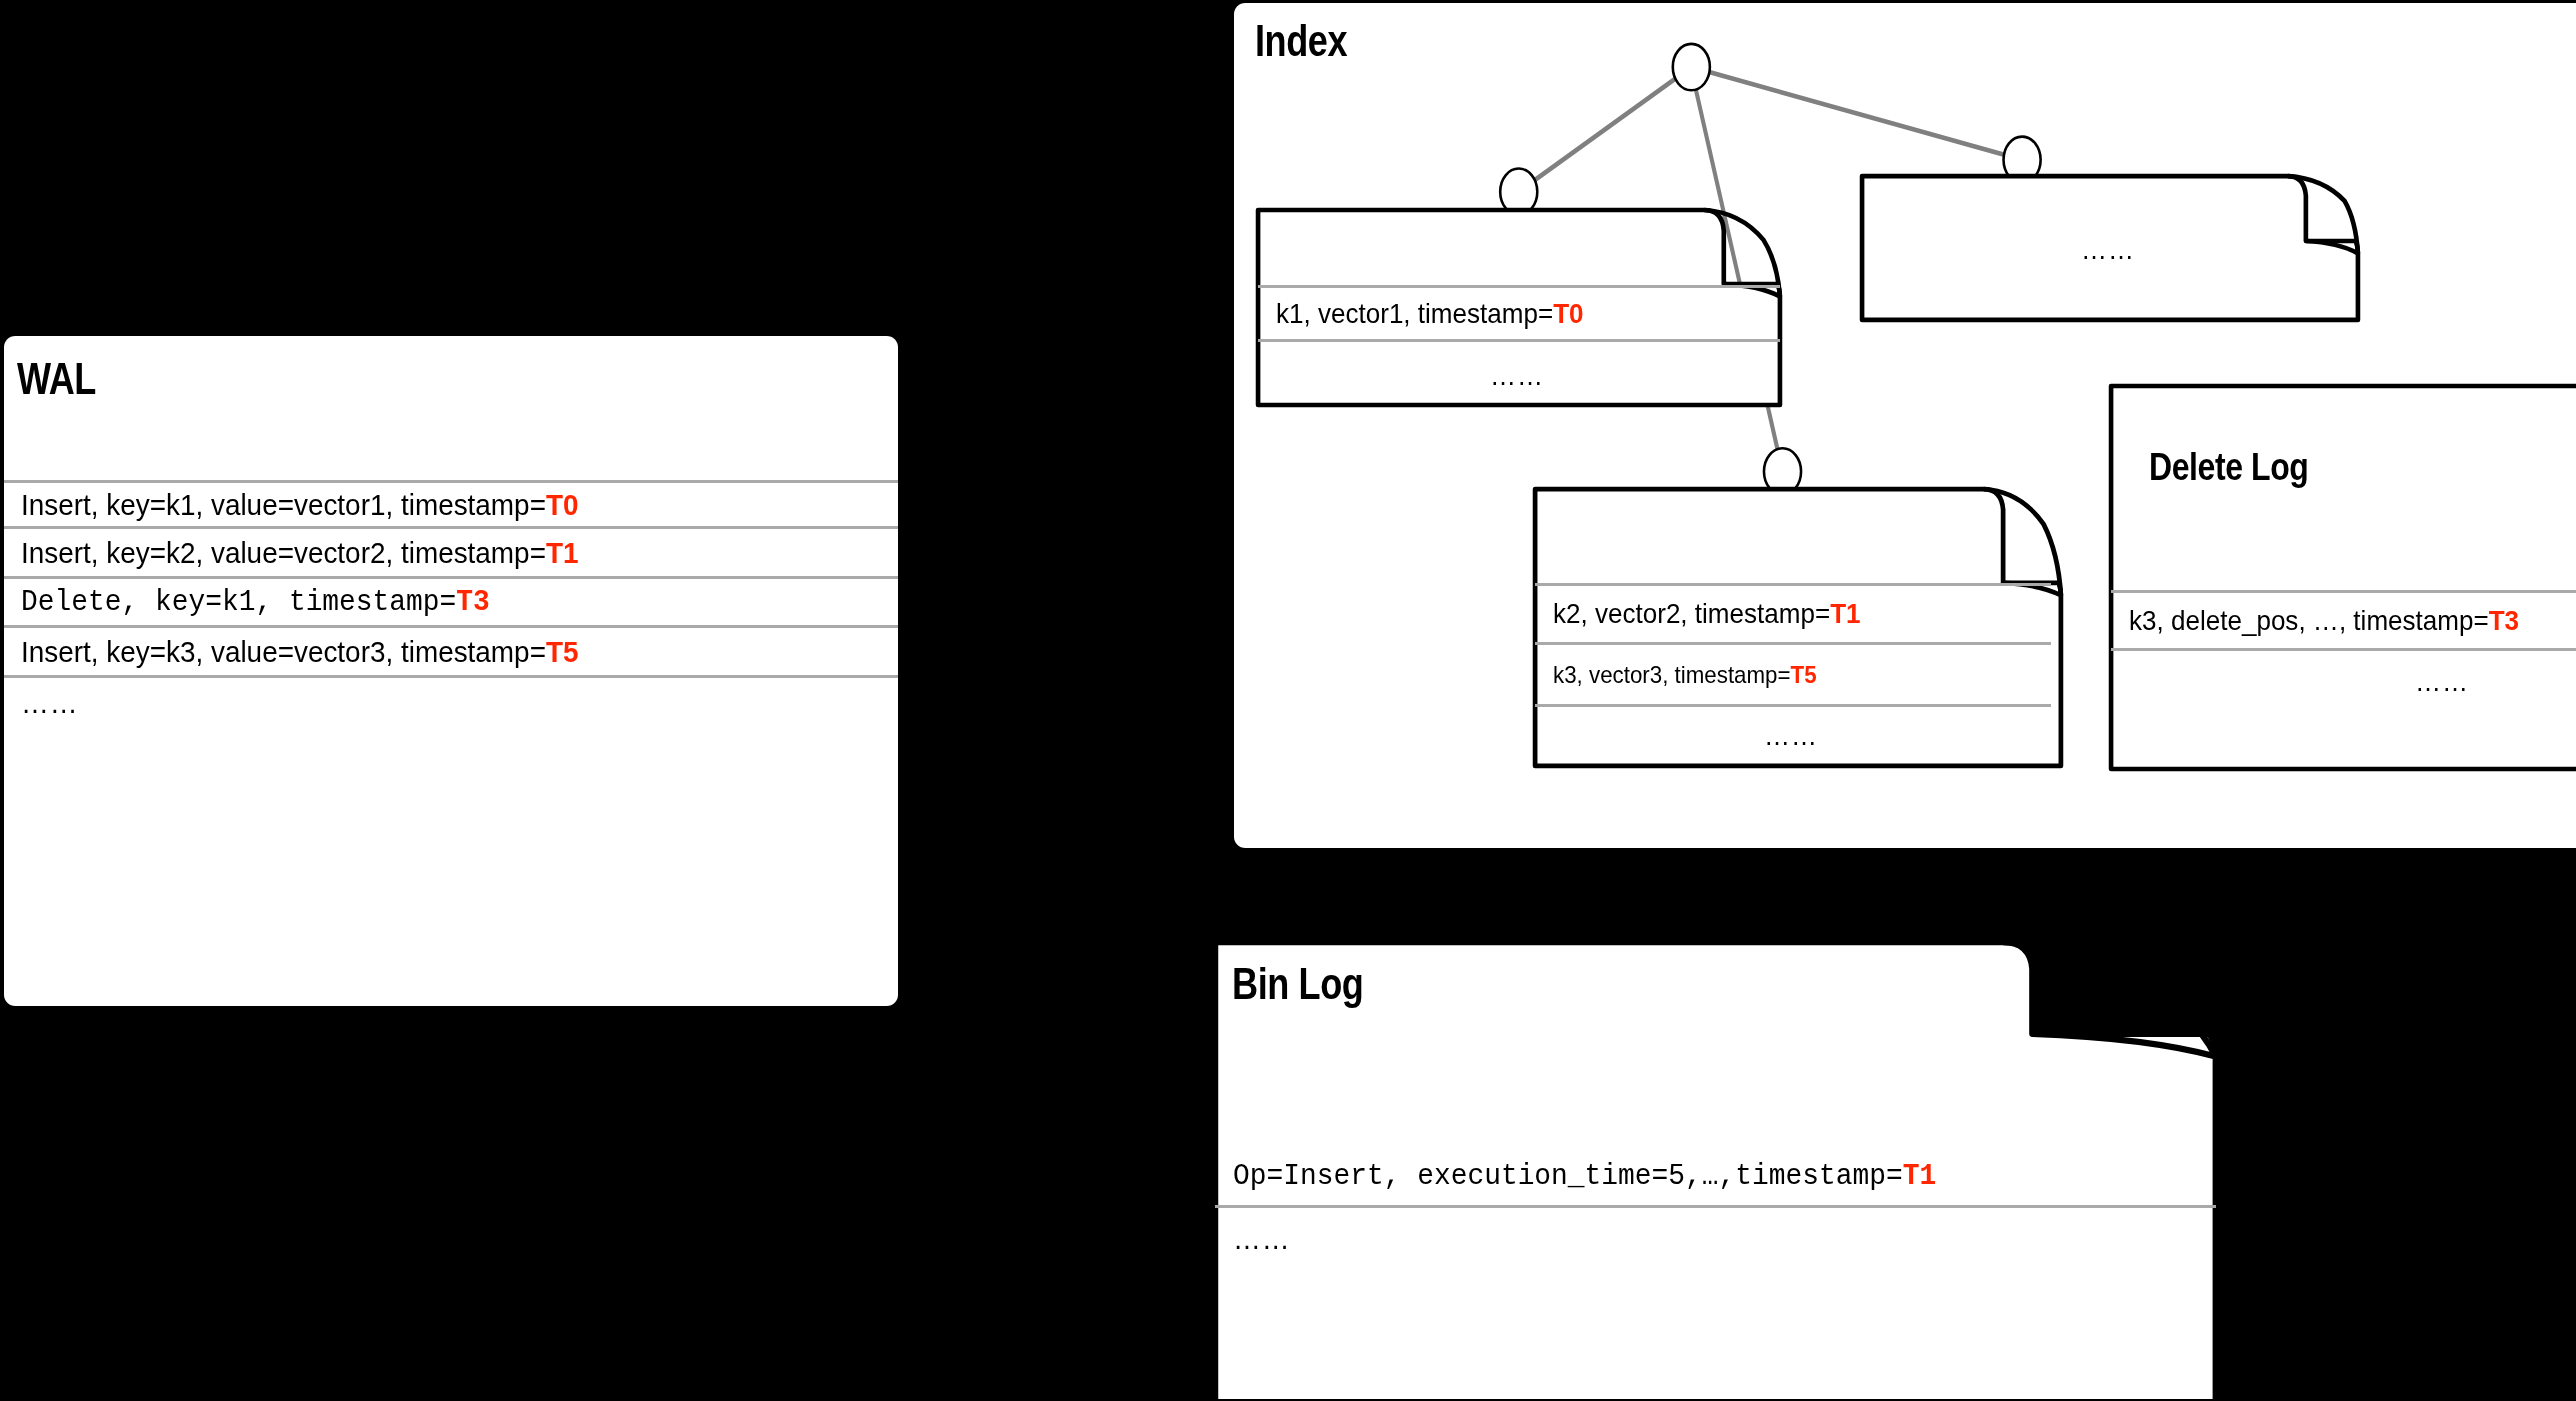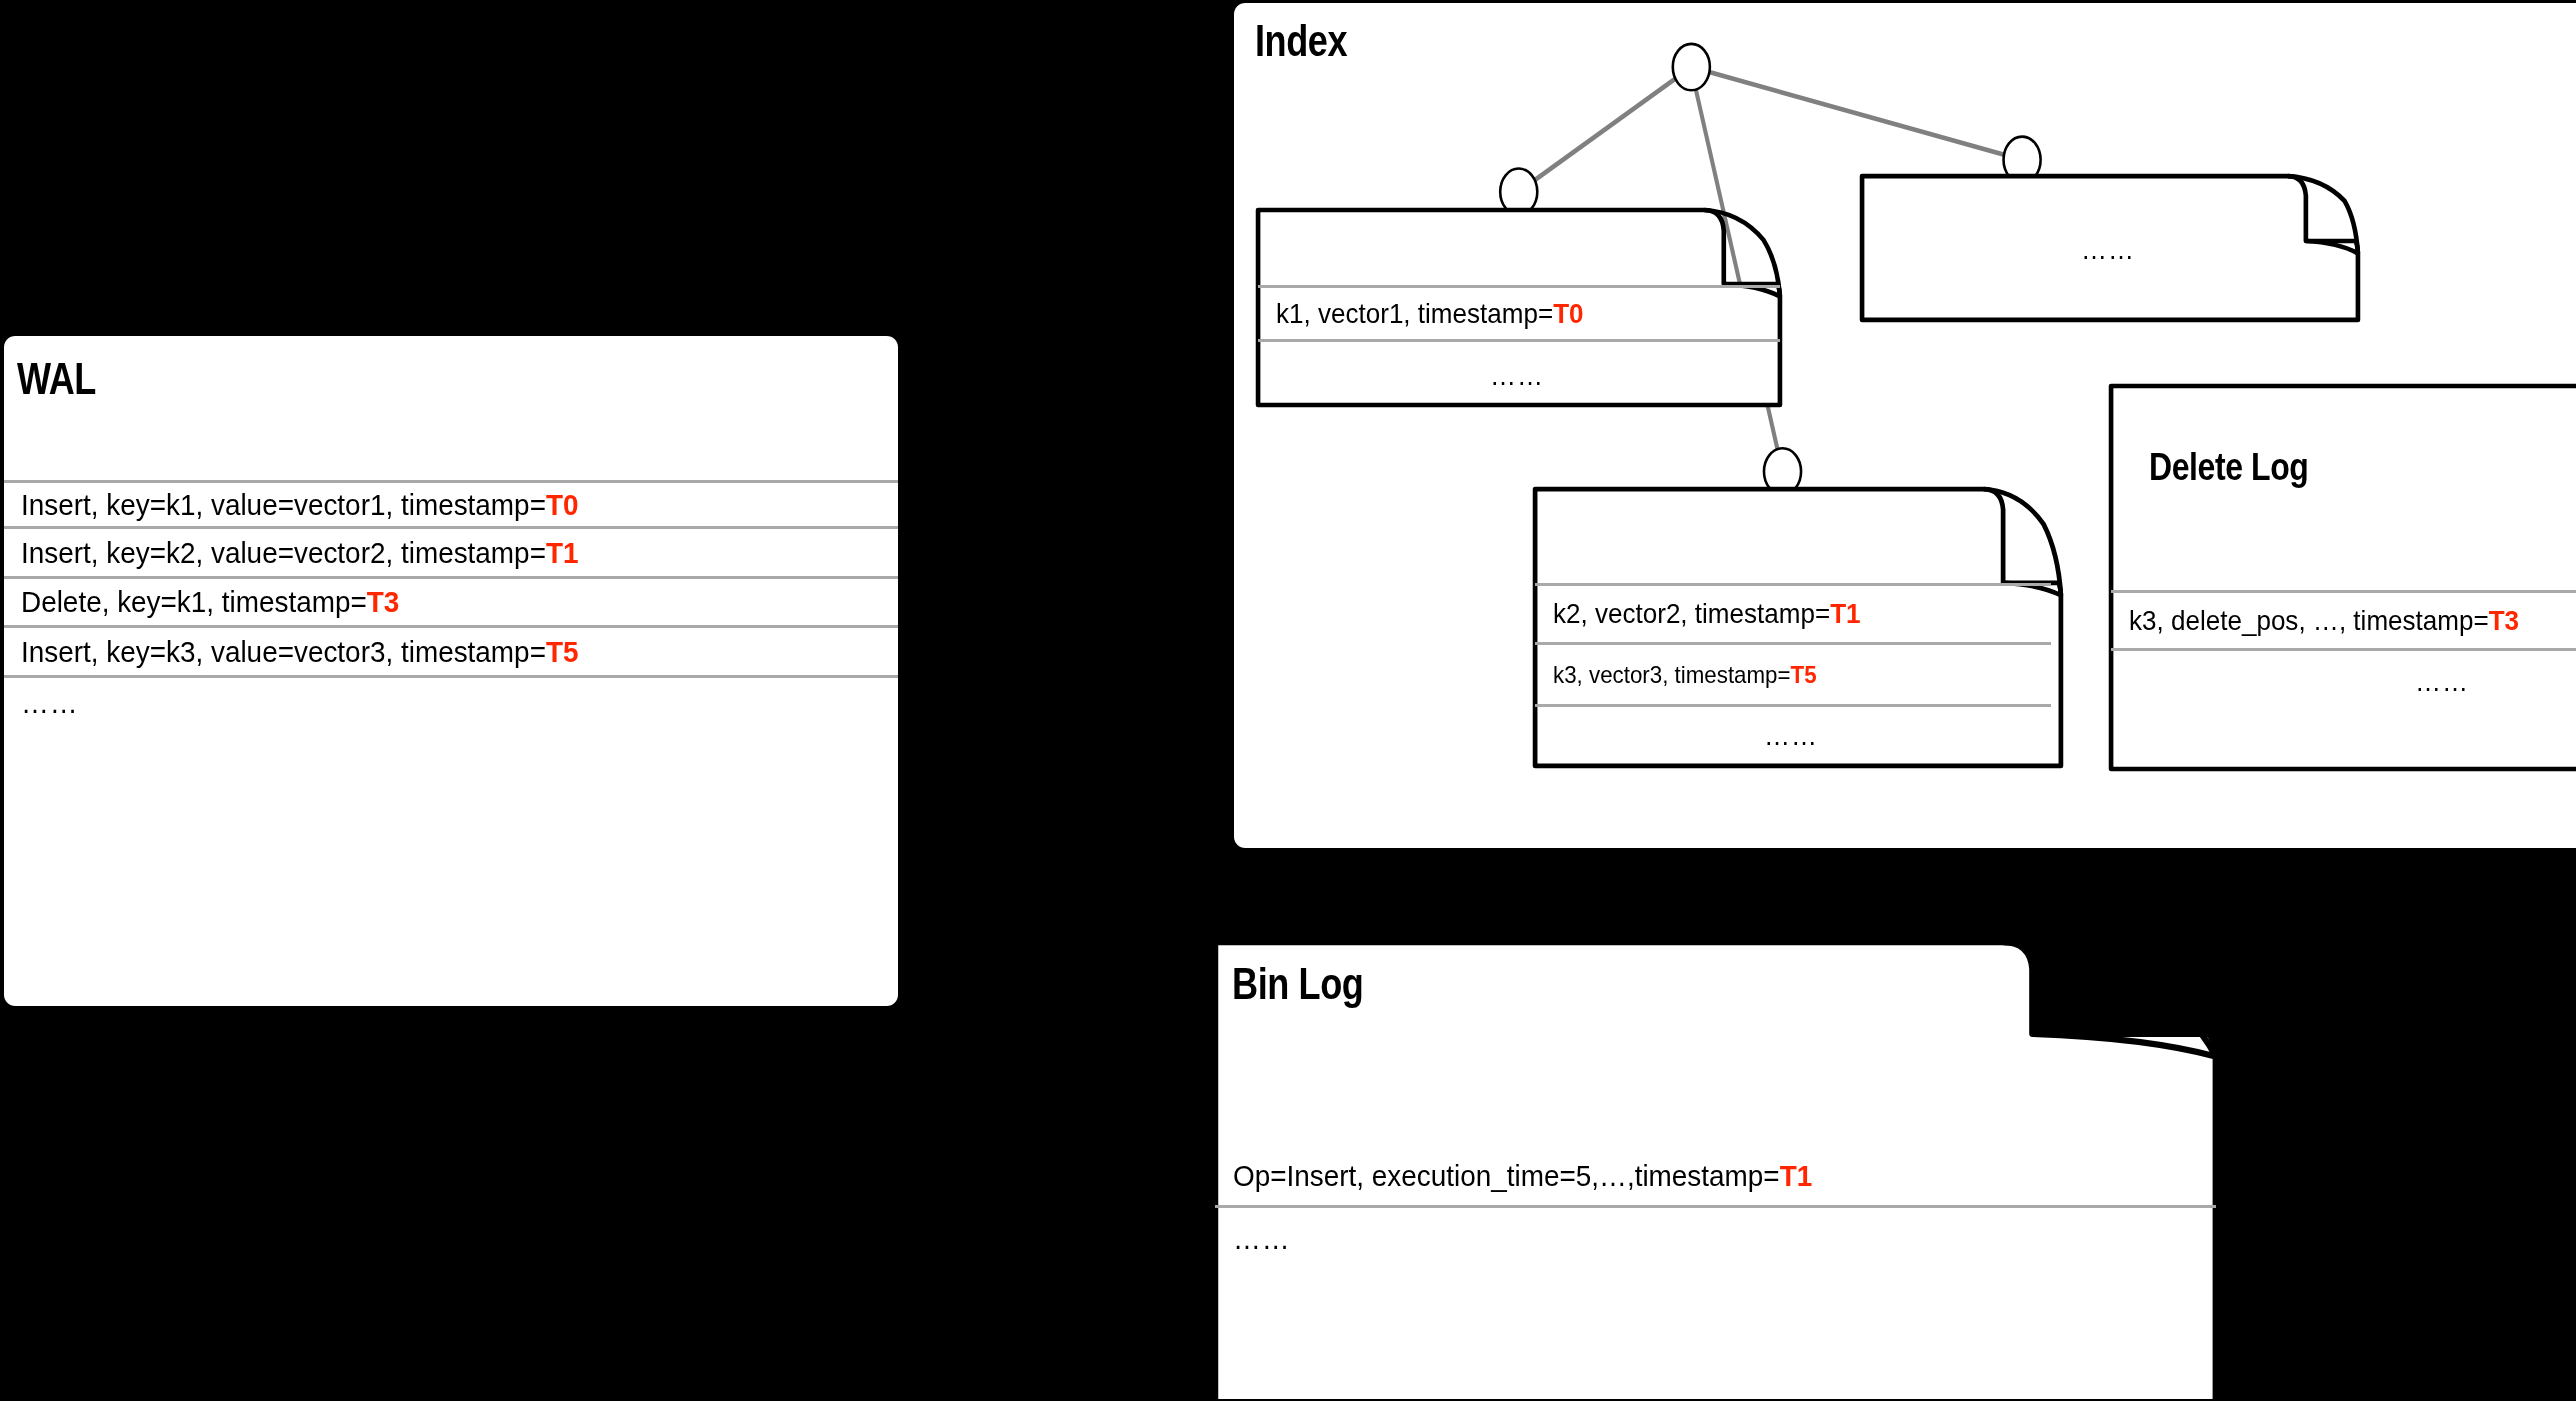--- a/index.html
+++ b/index.html
@@ -102,21 +102,21 @@
     <div class="panel-title" style="left:13.4px; top:17.5px; font-size:44px;">WAL</div>
 
     <div class="row leftpad" style="left:0px; top:144px; width:894px; height:49px; font-size:30px;">
       <span class="row-text"><span>Insert, key=k1, value=vector1, timestamp=</span><span class="ts">T0</span></span>
     </div>
 
     <div class="row leftpad row-nodivider-top" style="left:0px; top:194px; width:894px; height:49px; font-size:30px;">
       <span class="row-text"><span>Insert, key=k2, value=vector2, timestamp=</span><span class="ts">T1</span></span>
     </div>
 
-    <div class="row leftpad row-nodivider-top" style="left:0px; top:243px; width:894px; height:49px; font-size:30px;">
+    <div class="row leftpad row-nodivider-top" style="left:0px; top:243px; width:894px; height:49px; font-size:30px;font-family:Liberation Mono, monospace;">
       <span class="row-text"><span>Delete, key=k1, timestamp=</span><span class="ts">T3</span></span>
     </div>
 
     <div class="row leftpad row-nodivider-top" style="left:0px; top:293px; width:894px; height:49px; font-size:30px;">
       <span class="row-text"><span>Insert, key=k3, value=vector3, timestamp=</span><span class="ts">T5</span></span>
     </div>
 
     <div class="row leftpad row-nodivider-top row-nodivider-bottom" style="left:0px; top:342px; width:894px; height:49px; font-size:30px;">
       <span class="row-text ellipsis">……</span>
     </div>
@@ -207,21 +207,21 @@
 
   <div class="doccard" style="left:1210px; top:937px; width:1016px; height:465px;">
     <svg viewBox="0 0 1972 903" preserveAspectRatio="none">
       <path d="M10,10 L1540,10 Q1592,10 1596,62 L1596,188 L1940,188 Q1952,208 1952,232 L1952,903 L10,903 Z" fill="#ffffff" stroke="#000000" stroke-width="12" stroke-linejoin="round"></path>
       <path d="M1540,10 Q1680,16 1810,88 Q1910,150 1952,232" fill="none" stroke="#000000" stroke-width="12"></path>
       <path d="M1596,188 Q1820,196 1952,232" fill="none" stroke="#000000" stroke-width="12"></path>
     </svg>
     <div class="content">
       <div class="panel-title" style="left:21.6px; top:21.6px; font-size:44px;">Bin Log</div>
 
-      <div class="row leftpad row-nodivider-top" style="left:5.2px; top:210px; width:1001px; height:61px; font-size:30px;">
+      <div class="row leftpad row-nodivider-top" style="left:5.2px; top:210px; width:1001px; height:61px; font-size:30px;font-family:Liberation Mono, monospace;">
         <span class="row-text"><span>Op=Insert, execution_time=5,…,timestamp=</span><span class="ts">T1</span></span>
       </div>
       <div class="row leftpad row-nodivider-top row-nodivider-bottom" style="left:5.2px; top:271px; width:1001px; height:61px; font-size:30px;">
         <span class="row-text ellipsis">……</span>
       </div>
     </div>
   </div>
 
 </div>
 

